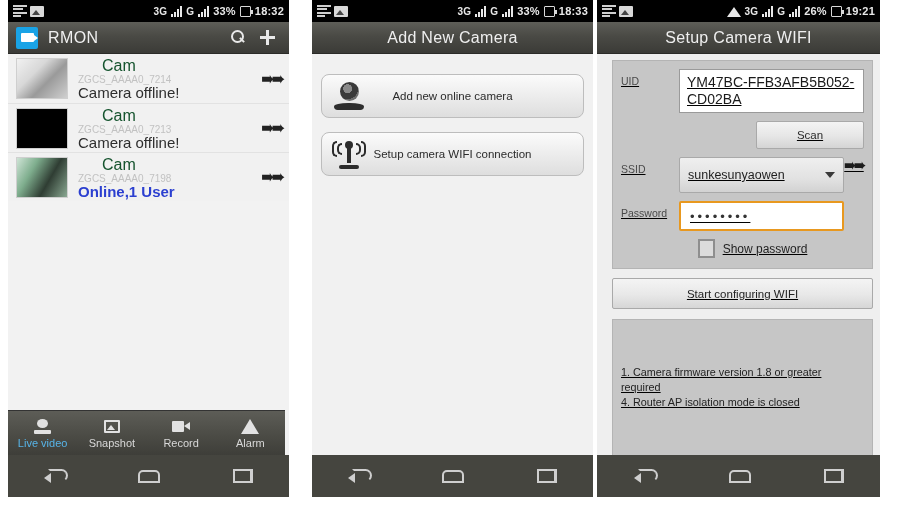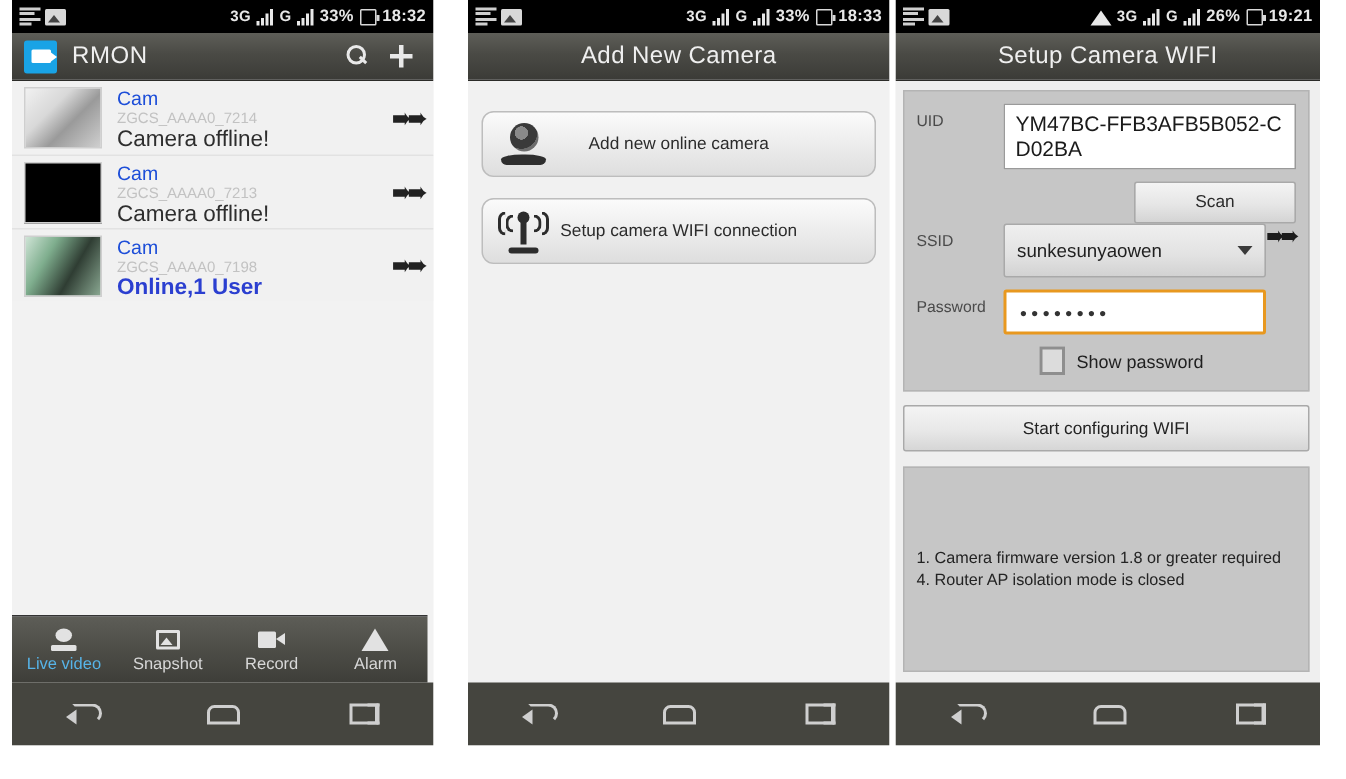--- a/index.html
+++ b/index.html
@@ -73,21 +73,21 @@
 
   
   .list { background: #f2f2f2; }
   .cam-row { display: flex; align-items: center; padding: 4px 6px 4px 8px; height: 49px; background: #f1f1f1; }
   .cam-row + .cam-row { border-top: 1px solid #e2e2e2; }
   .thumb { width: 52px; height: 41px; flex: none; border: 1px solid #cfcfcf; }
   .th1 { background: linear-gradient(135deg,#f1f1f1 0%,#d8d8d8 35%,#9a9a9a 60%,#cfcfcf 100%); }
   .th2 { background: #000; }
   .th3 { background: linear-gradient(120deg,#cfe4d6 0%,#7fae8e 30%,#2f3d33 62%,#8aa892 100%); }
   .cam-info { margin-left: 10px; flex: 1 1 auto; min-width: 0; }
-  .cam-name { font-size: 13px; color: #1d4ed8; line-height: 15px; }
+  .cam-name { font-size: 16px; color: #14532d; line-height: 15px; margin-left: 24px; }
   .cam-uid { font-size: 10px; color: #c2c2c2; line-height: 13px; }
   .cam-status { font-size: 15px; color: #2e2e2e; line-height: 13px; }
   .cam-status.online { color: #2b3fd0; font-weight: bold; }
   .bolt { flex: none; width: 22px; text-align: center; color: #222; font-size: 15px; font-weight: bold; letter-spacing: -2px; }
 
   
   .tabbar {
     position: absolute; left: 0; right: 4px; bottom: 42px; height: 45px;
     background: linear-gradient(to bottom,#5d5d57 0%,#4d4d47 50%,#3e3e39 100%);
     display: flex; align-items: center; border-top: 1px solid #333;
@@ -146,30 +146,30 @@
   .ic-wifitower .pole { position:absolute; left:14px; top:6px; width:4px; height:18px; background:#2c2c2c; }
   .ic-wifitower .base { position:absolute; left:6px; bottom:0; width:20px; height:4px; background:#2c2c2c; border-radius:2px;}
   .ic-wifitower .dot { position:absolute; left:12px; top:2px; width:8px; height:8px; border-radius:50%; background:#2c2c2c; }
   .ic-wifitower .wv { position:absolute; top:4px; width:5px; height:12px; border:2px solid #2c2c2c; }
   .ic-wifitower .wl1 { left:4px; border-right:none; border-radius: 8px 0 0 8px; }
   .ic-wifitower .wl2 { left:-1px; border-right:none; border-radius: 8px 0 0 8px; height:16px; top:2px;}
   .ic-wifitower .wr1 { right:4px; border-left:none; border-radius: 0 8px 8px 0; }
   .ic-wifitower .wr2 { right:-1px; border-left:none; border-radius: 0 8px 8px 0; height:16px; top:2px;}
 
   
-  .p3body { background: #efefef; height: 423px; padding: 6px 7px 0 5px; }
+  .p3body { background: #efefef; height: 423px; padding: 6px 7px 0 15px; text-decoration: underline; }
   .card { background: #c6c6c6; border: 1px solid #b4b4b4; }
   .form-card { padding: 8px 8px 10px 8px; }
   .frow { display: flex; align-items: flex-start; margin-bottom: 8px; }
   .flabel { width: 58px; flex: none; font-size: 10.5px; color: #4a4a4a; padding-top: 6px; }
   .uid-box {
     flex: 1 1 auto; background: #fff; border: 1px solid #9a9a9a; padding: 4px 7px;
     font-size: 14px; color: #1a1a1a; line-height: 17px; word-break: break-all;
   }
-  .scan-row { display: flex; justify-content: flex-end; }
+  .scan-row { display: flex; justify-content: flex-end; margin-bottom: 8px; }
   .scan-btn {
     width: 108px; height: 28px; border: 1px solid #a9a9a9; border-radius: 2px;
     background: linear-gradient(to bottom,#f4f4f4 0%,#e6e6e6 55%,#d4d4d4 100%);
     display: flex; align-items: center; justify-content: center; font-size: 11.5px; color: #2b2b2b;
   }
   .ssid-sel {
     flex: 1 1 auto; height: 36px; border: 1px solid #a9a9a9; border-radius: 2px;
     background: linear-gradient(to bottom,#efefef 0%,#e2e2e2 60%,#d2d2d2 100%);
     display: flex; align-items: center; padding: 0 8px; font-size: 12.5px; color: #1f1f1f;
   }

